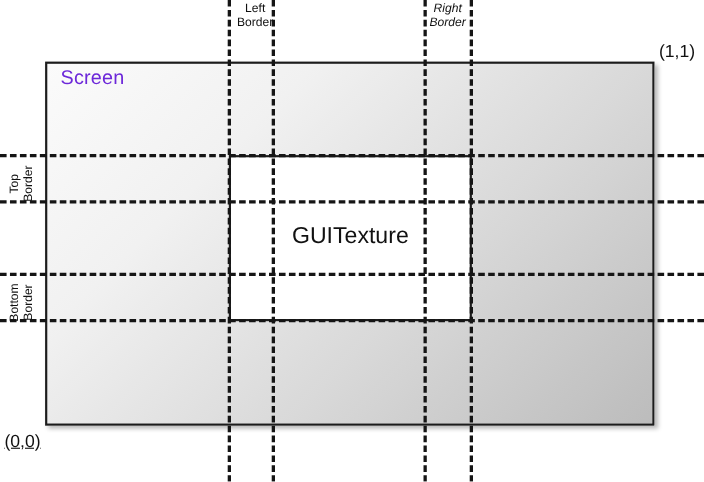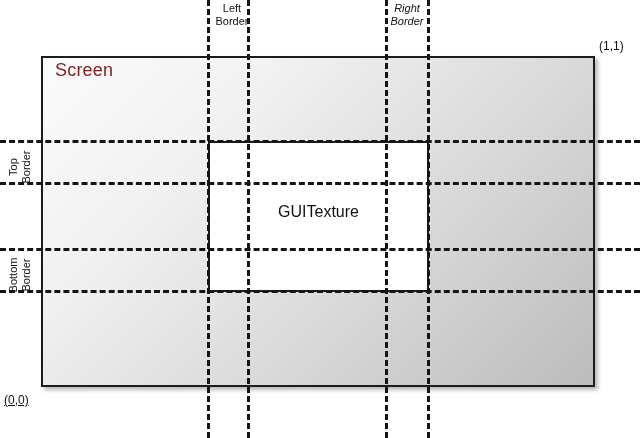--- a/index.html
+++ b/index.html
@@ -26,21 +26,21 @@
     border: 2px solid #1c1c1c;
     box-sizing: border-box;
     background: linear-gradient(135deg, #fbfbfb 0%, #f1f1f1 28%, #d9d9d9 62%, #bcbcbc 100%);
     box-shadow: 3px 3px 4px rgba(0,0,0,0.28);
   }
   .screen-label {
     position: absolute;
     left: 55px;
     top: 60px;
     font-size: 18px;
-    color: #7f1d1d;
+    color: #6d28d9;
     letter-spacing: 0.2px;
     white-space: nowrap;
   }
 
   
   .texture-rect {
     position: absolute;
     left: 208px;
     top: 141px;
     width: 221px;
@@ -48,21 +48,21 @@
     border: 2px solid #1c1c1c;
     box-sizing: border-box;
     background: #ffffff;
   }
   .texture-label {
     position: absolute;
     left: 208px;
     top: 203px;
     width: 221px;
     text-align: center;
-    font-size: 16px;
+    font-size: 21px;
     color: #111111;
     white-space: nowrap;
   }
 
   
   .vline {
     position: absolute;
     top: 0;
     width: 0;
     height: 438px;
@@ -86,21 +86,21 @@
     white-space: nowrap;
   }
   .edge-label.vertical {
     transform-origin: center center;
     transform: rotate(-90deg);
   }
 
   
   .coord-label {
     position: absolute;
-    font-size: 12px;
+    font-size: 16px;
     color: #111111;
     white-space: nowrap;
   }
 </style>
 </head>
 <body>
 
 <div id="canvas">
 
   <div class="screen-rect"></div>

